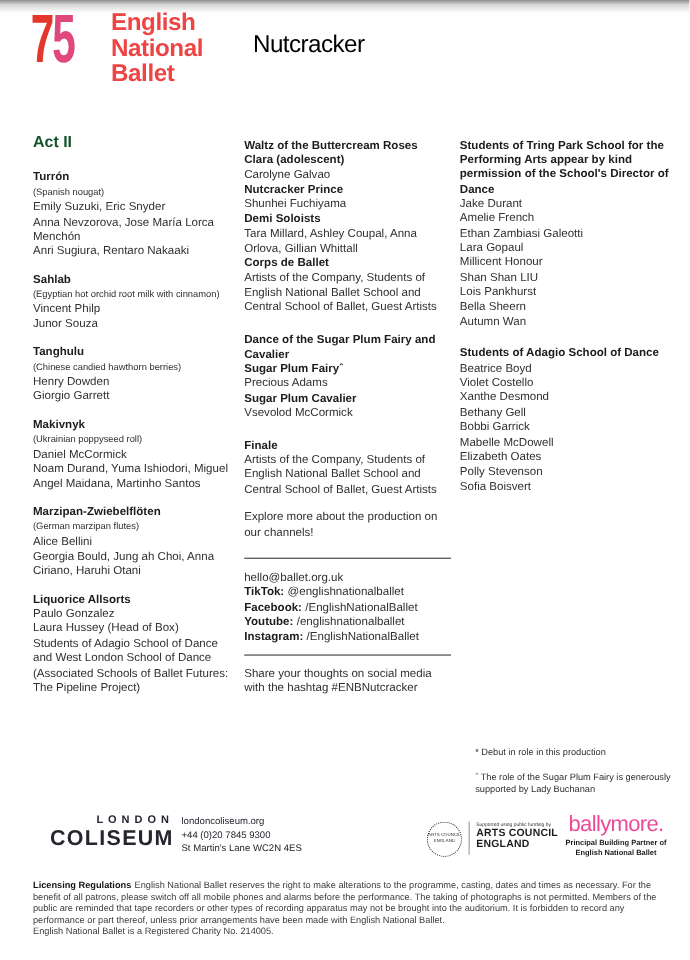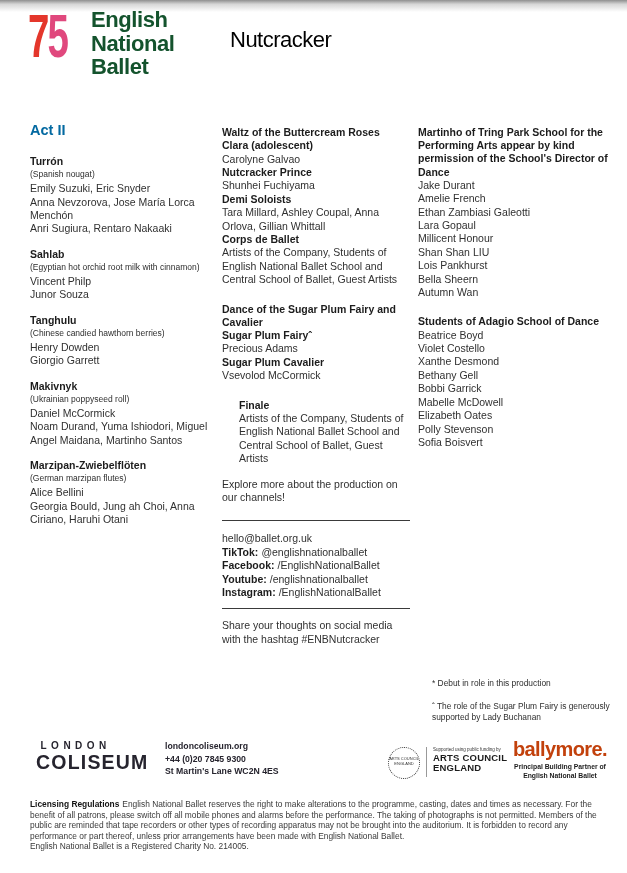--- a/index.html
+++ b/index.html
@@ -6,53 +6,53 @@
   #page{position:relative;width:627px;height:873px;background:#ffffff;overflow:hidden;
         font-family:"Liberation Sans","DejaVu Sans",sans-serif;color:#2e2e2e;}
   #scan-top{position:absolute;top:0;left:0;width:627px;height:12px;
         background:linear-gradient(180deg,#8f8f8f 0%,#d6d6d6 35%,#ffffff 100%);}
   
   #logo{position:absolute;left:28px;top:8px;display:flex;align-items:flex-start;}
   .logo-digits{font-weight:800;font-size:62px;line-height:56px;transform:scaleX(0.62);
         transform-origin:left top;letter-spacing:-3px;display:flex;}
   .digit7{color:#e4362b;}
   .digit5{color:#e0487d;}
-  .wordmark{margin-left:0;font-weight:700;font-size:22px;line-height:23.5px;color:#14532d;letter-spacing:-0.4px;}
+  .wordmark{margin-left:10px;font-weight:700;font-size:22px;line-height:23.5px;color:#ef4444;letter-spacing:-0.4px;}
   #main-title{position:absolute;left:230px;top:27px;font-weight:400;font-size:22px;color:#000000;letter-spacing:-0.5px;}
   
   .col{position:absolute;top:122px;}
   #col1{left:30px;width:188px;}
   #col2{left:222px;width:188px;top:126px;}
   #col3{left:418px;width:201px;top:126px;}
-  .act-heading{font-weight:700;font-size:14.5px;color:#0369a1;margin-bottom:17px;}
+  .act-heading{font-weight:700;font-size:14.5px;color:#14532d;margin-bottom:17px;}
   .sec{margin-bottom:12px;}
   .sec-title{font-weight:700;font-size:10.5px;line-height:13.2px;color:#1c1c1c;}
   .sec-sub{font-size:8.5px;line-height:10px;margin:1px 0 3px 0;color:#2e2e2e;}
   .line{font-size:10.5px;line-height:13.4px;color:#303030;}
   .role{font-weight:700;font-size:10.5px;line-height:13.4px;color:#1c1c1c;}
   .note{font-size:10.5px;line-height:13.4px;color:#303030;}
   .rule{border:none;border-top:1.6px solid #3a3a3a;margin:16px 0 11px 0;}
   .rule2{border:none;border-top:1.6px solid #3a3a3a;margin:9px 0 10px 0;}
   .social .b{font-weight:700;color:#1c1c1c;margin-right:3px;}
   
   #footnotes{position:absolute;left:432px;top:678px;width:190px;}
   .footnote{font-size:8.4px;line-height:11px;color:#2e2e2e;margin-bottom:12px;}
   
-  #coliseum{position:absolute;left:36px;top:740px;width:122px;text-align:left;color:#26242e;}
+  #coliseum{position:absolute;left:36px;top:740px;width:122px;text-align:right;color:#26242e;}
   .col-l1{font-weight:700;font-size:10px;letter-spacing:4.5px;line-height:12px;text-indent:4.5px;}
   .col-l2{font-weight:700;font-size:19.5px;letter-spacing:1.2px;line-height:21px;}
-  #coliseum-details{position:absolute;left:165px;top:740px;font-weight:700;font-size:8.7px;line-height:12.5px;color:#26242e;}
+  #coliseum-details{position:absolute;left:165px;top:740px;font-weight:400;font-size:8.7px;line-height:12.5px;color:#26242e;}
   #arts-council{position:absolute;left:388px;top:747px;display:flex;align-items:flex-start;}
   .ac-stamp{width:30px;height:30px;border:1.5px dotted #333;border-radius:50%;position:relative;}
   .ac-stamp span{position:absolute;left:0;top:9px;width:30px;text-align:center;font-size:4px;line-height:4.5px;color:#333;}
   .ac-divider{width:1px;height:30px;background:#999;margin:0 6px;}
   .ac-support{font-size:4.5px;line-height:6px;color:#333;}
   .ac-name{font-weight:700;font-size:9.5px;line-height:10px;color:#1c1c1c;letter-spacing:0.2px;}
   #ballymore{position:absolute;left:502px;top:738px;width:116px;text-align:center;}
-  .bm-name{font-weight:700;font-size:20px;line-height:22px;color:#c2410c;letter-spacing:-0.6px;}
+  .bm-name{font-weight:400;font-size:20px;line-height:22px;color:#ec4899;letter-spacing:-0.6px;}
   .bm-tag{font-weight:700;font-size:6.8px;line-height:8.5px;color:#1c1c1c;margin-top:3px;}
   
   #licensing{position:absolute;left:30px;top:799px;width:574px;font-size:8.4px;line-height:10.6px;color:#3a3a3a;}
   #licensing .b{font-weight:700;color:#141414;margin-right:3px;}
 </style>
 </head>
 <body>
 
 <div id="page">
   <div id="scan-top"></div>
@@ -102,20 +102,26 @@
       <div class="line">Noam Durand, Yuma Ishiodori, Miguel Angel Maidana, Martinho Santos</div>
     </div>
 
     <div class="sec">
       <div class="sec-title">Marzipan-Zwiebelflöten</div>
       <div class="sec-sub">(German marzipan flutes)</div>
       <div class="line">Alice Bellini</div>
       <div class="line">Georgia Bould, Jung ah Choi, Anna Ciriano, Haruhi Otani</div>
     </div>
 
+    <div class="sec">
+      <div class="sec-title">Liquorice Allsorts</div>
+      <div class="line">Paulo Gonzalez</div>
+      <div class="line">Laura Hussey (Head of Box)</div>
+      <div class="line">Students of Adagio School of Dance and West London School of Dance (Associated Schools of Ballet Futures: The Pipeline Project)</div>
+    </div>
   </div>
 
   <div id="col2" class="col">
     <div class="sec">
       <div class="sec-title">Waltz of the Buttercream Roses</div>
       <div class="role">Clara (adolescent)</div>
       <div class="line">Carolyne Galvao</div>
       <div class="role">Nutcracker Prince</div>
       <div class="line">Shunhei Fuchiyama</div>
       <div class="role">Demi Soloists</div>
@@ -125,21 +131,21 @@
     </div>
 
     <div class="sec" style="margin-top:16px;">
       <div class="sec-title">Dance of the Sugar Plum Fairy and Cavalier</div>
       <div class="role">Sugar Plum Fairyˆ</div>
       <div class="line">Precious Adams</div>
       <div class="role">Sugar Plum Cavalier</div>
       <div class="line">Vsevolod McCormick</div>
     </div>
 
-    <div class="sec" style="margin-top:16px;margin-left:17px;">
+    <div class="sec" style="margin-top:16px;">
       <div class="sec-title">Finale</div>
       <div class="line">Artists of the Company, Students of English National Ballet School and Central School of Ballet, Guest Artists</div>
     </div>
 
     <div class="note">Explore more about the production on our channels!</div>
 
     <hr class="rule">
 
     <div>
       <div class="line">hello@ballet.org.uk</div>
@@ -157,21 +163,21 @@
       </div>
     </div>
 
     <hr class="rule2">
 
     <div class="line">Share your thoughts on social media with the hashtag #ENBNutcracker</div>
   </div>
 
   <div id="col3" class="col">
     <div class="sec">
-      <div class="sec-title">Martinho of Tring Park School for the Performing Arts appear by kind permission of the School's Director of Dance</div>
+      <div class="sec-title">Students of Tring Park School for the Performing Arts appear by kind permission of the School's Director of Dance</div>
       <div class="line">Jake Durant</div>
       <div class="line">Amelie French</div>
       <div class="line">Ethan Zambiasi Galeotti</div>
       <div class="line">Lara Gopaul</div>
       <div class="line">Millicent Honour</div>
       <div class="line">Shan Shan LIU</div>
       <div class="line">Lois Pankhurst</div>
       <div class="line">Bella Sheern</div>
       <div class="line">Autumn Wan</div>
     </div>

